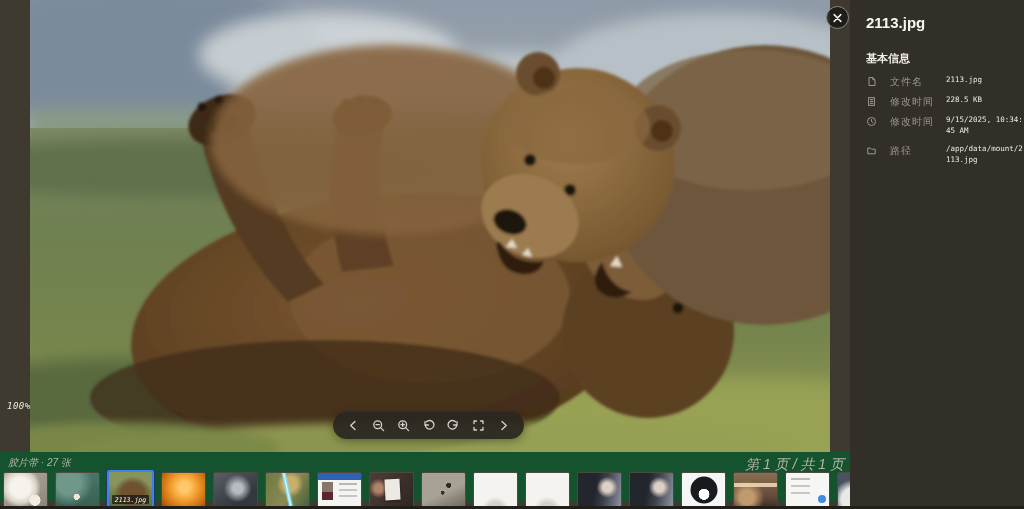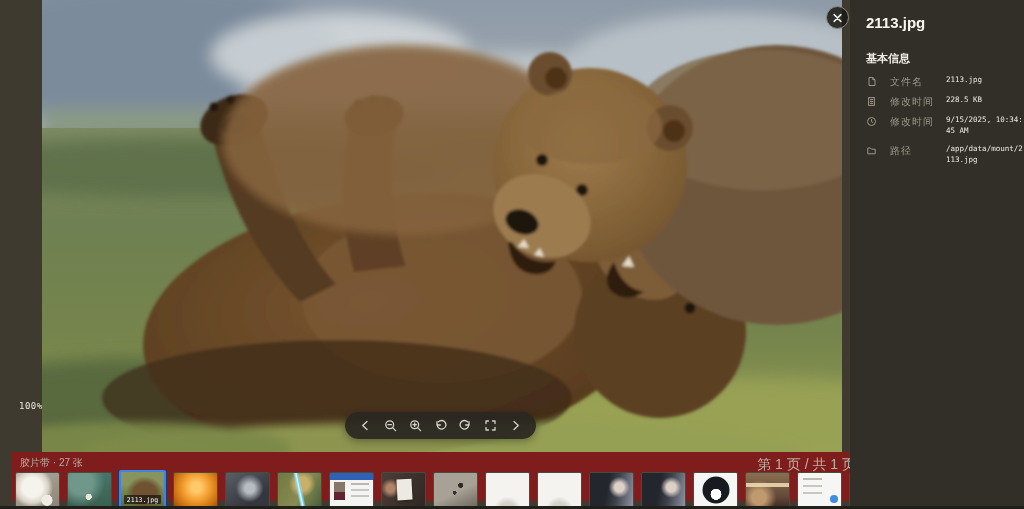--- a/index.html
+++ b/index.html
@@ -1,21 +1,21 @@
 <!DOCTYPE html>
 <html><head>
 <meta charset="utf-8">
 <style>
   * { margin:0; padding:0; box-sizing:border-box; }
   html,body { width:1024px; height:509px; overflow:hidden; background:#23211c;
     font-family:"Liberation Sans", sans-serif; }
   .app { position:relative; width:1024px; height:509px; background:#3e3a30; overflow:hidden; }
 
   
-  .stage { position:absolute; left:12px; top:0; width:850px; height:509px; background:#3e3a30; }
+  .stage { position:absolute; left:0; top:0; width:850px; height:509px; background:#3e3a30;font-style:italic; }
   .photo-wrap { position:absolute; left:30px; top:0; width:800px; height:452px; overflow:hidden; }
   .photo-wrap svg { display:block; width:100%; height:100%; }
 
   .zoom-badge { position:absolute; left:7px; top:401px; font-family:"DejaVu Sans Mono", monospace;
     font-size:9px; color:#eceade; letter-spacing:.5px; }
 
   
   .toolbar { position:absolute; left:333px; top:412px; height:27px; border-radius:14px;
     background:rgba(42,39,33,.93); display:flex; align-items:center; padding:0 8px;
     box-shadow:0 2px 8px rgba(0,0,0,.35); }
@@ -23,21 +23,21 @@
     cursor:pointer; border:none; background:none; }
   .tb-btn svg { stroke:#d6d3ca; fill:none; stroke-width:1.3; stroke-linecap:round; stroke-linejoin:round; }
 
   
   .close-btn { position:absolute; left:826px; top:6px; width:23px; height:23px; border-radius:50%;
     background:rgba(26,25,21,.85); border:1.5px solid #8d8a80; display:flex; align-items:center;
     justify-content:center; cursor:pointer; }
   .close-btn svg { stroke:#f1efe8; stroke-width:1.6; stroke-linecap:round; }
 
   
-  .filmstrip { position:absolute; left:0; top:452px; width:850px; height:49px; background:#7f1d1d; }
+  .filmstrip { position:absolute; left:0; top:452px; width:850px; height:49px; background:#14532d; }
   .film-label { position:absolute; left:8px; top:4px; font-size:10px; color:#b6b2a6; }
   .page-indicator { position:absolute; right:6px; top:4px; font-size:14px; color:#b6b2a6; }
   .thumbs { position:absolute; left:3px; top:18px; width:847px; height:39px; display:flex;
     gap:7px; overflow:hidden; align-items:center; }
   .thumb { position:relative; flex:none; width:45px; height:36px; border-radius:2px;
     border:1px solid #4c4940; overflow:hidden; cursor:pointer; background:#2a2823; }
   .thumb.selected { border:2px solid #3f82e8; width:47px; height:39px; box-shadow:0 0 0 1px #1d3a66; }
   .thumb-label { position:absolute; left:3px; right:3px; bottom:3px; text-align:center;
     font-family:"DejaVu Sans Mono", monospace; font-size:6.5px; color:#fff;
     background:rgba(8,8,8,.62); border-radius:1px; padding:0.5px 0; }

